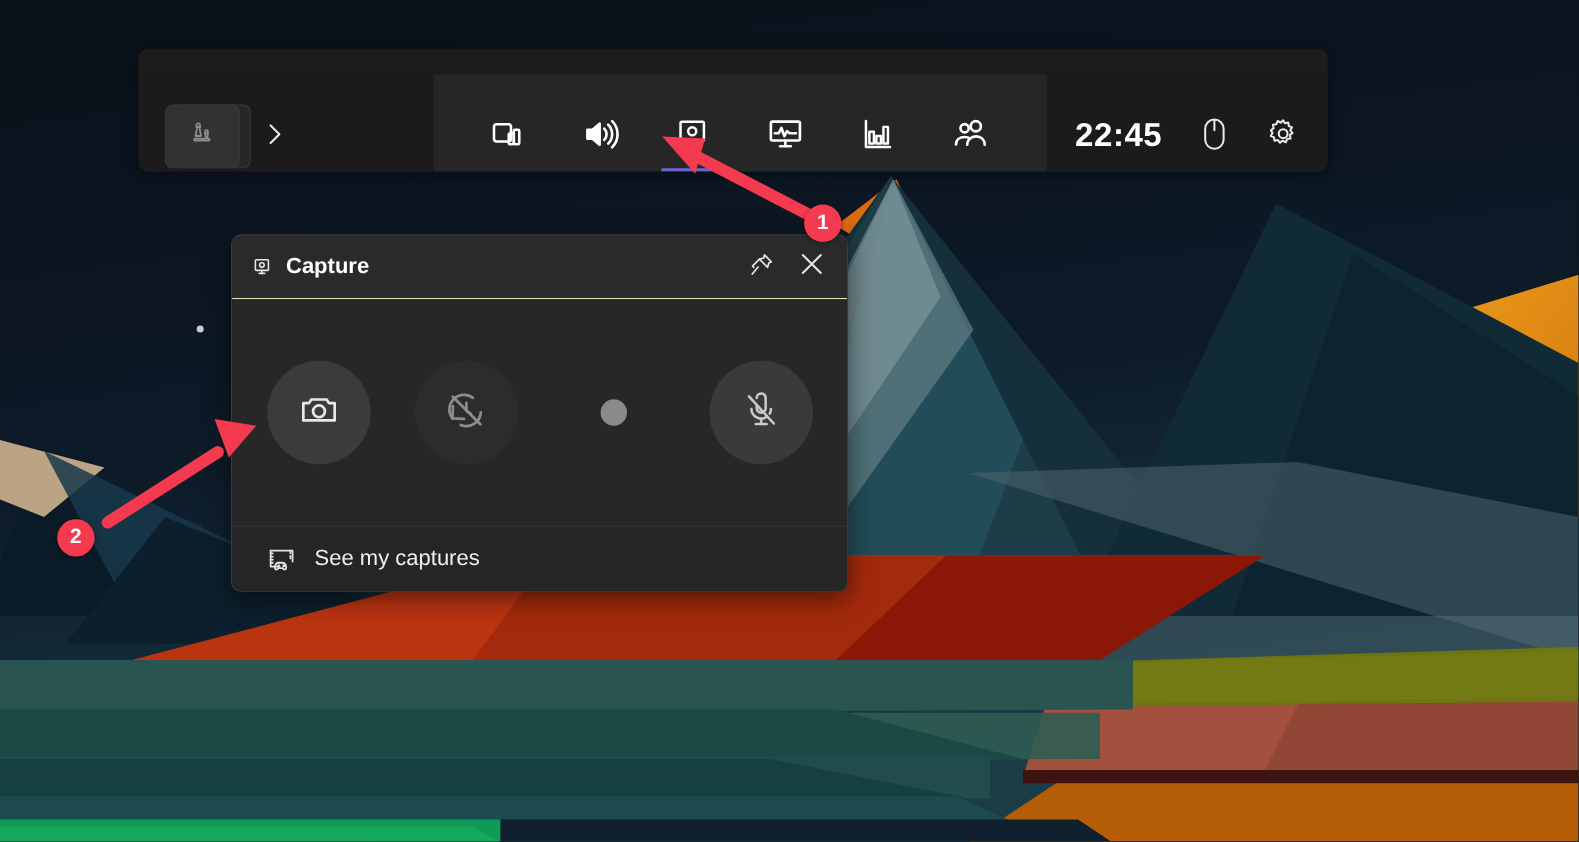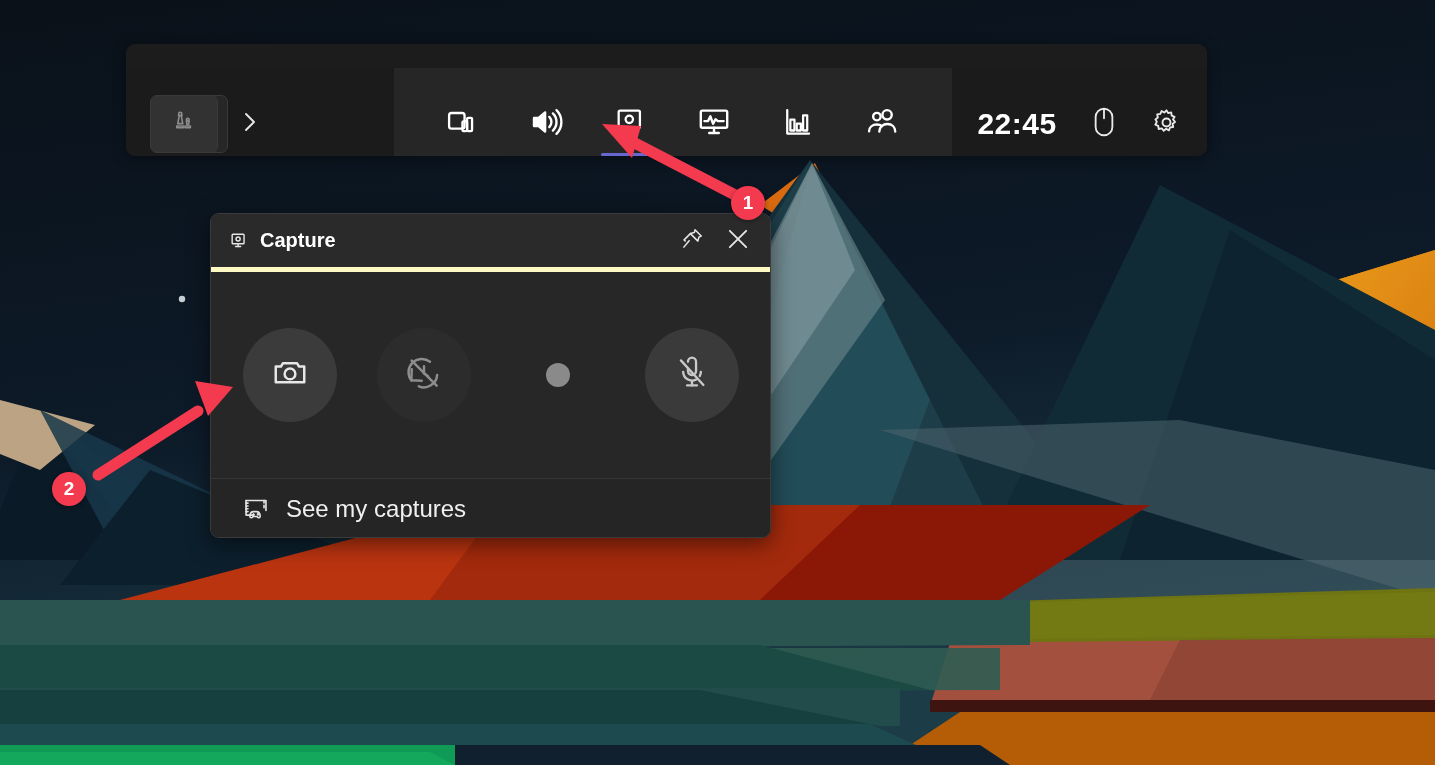--- a/index.html
+++ b/index.html
@@ -90,21 +90,21 @@
     border: 1px solid #3b3b3b;
     border-radius: 9px;
     overflow: hidden;
     box-shadow: 0 6px 22px rgba(0,0,0,.5);
   }
   .panel-hd {
     height: 58px;
     background: #2a2a2a;
     display: flex; align-items: center;
     padding: 0 12px 0 18px;
-    border-bottom: 5px solid #fef9c3;
+    border-bottom: 1px solid #fef9c3;
   }
   .panel-hd .hd-icon { color: #e6e6e6; display: flex; align-items: center; margin-right: 12px; }
   .panel-title { color: #fff; font-size: 20px; font-weight: 600; flex: 1; }
   .hd-btn {
     width: 40px; height: 40px;
     display: flex; align-items: center; justify-content: center;
     color: #e6e6e6; border-radius: 4px;
   }
   .hd-btn.close { margin-left: 6px; }
 
@@ -128,21 +128,21 @@
   .recdot { width: 24px; height: 24px; border-radius: 50%; background: #8a8a8a; }
 
   .panel-ft {
     height: 59px;
     background: #252525;
     display: flex; align-items: center;
     padding: 0 32px;
   }
   .ft-link { display: flex; align-items: center; gap: 17px; }
   .ft-link .ft-icon { color: #e4e4e4; display: flex; align-items: center; }
-  .ft-label { color: #f0f0f0; font-size: 24px; font-weight: 500; }
+  .ft-label { color: #f0f0f0; font-size: 20px; font-weight: 500; }
 
   
   .ann { position: absolute; inset: 0; pointer-events: none; }
   .badge {
     position: absolute;
     width: 34px; height: 34px; border-radius: 50%;
     background: #f43a4e;
     color: #fff;
     font-size: 19px; font-weight: 700;
     display: flex; align-items: center; justify-content: center;

